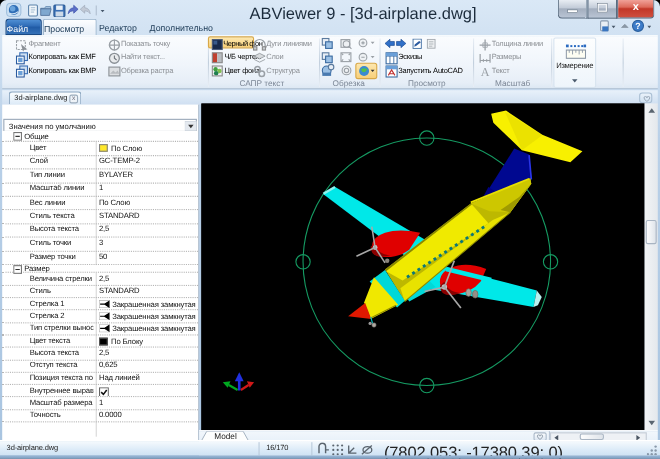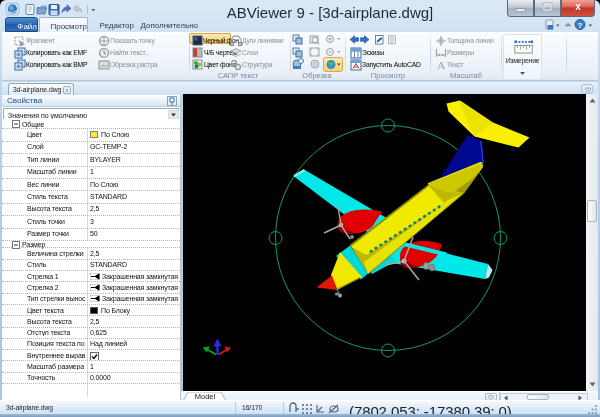--- a/index.html
+++ b/index.html
@@ -6,21 +6,21 @@
 #win{position:absolute;left:0;top:0;width:600px;height:417px;background:linear-gradient(#dae8f6,#b9d0e8 30%,#a8c4e0);border-radius:6px 6px 0 0;overflow:hidden}
 .abs{position:absolute}
 .gray{color:#8b8f94}
 
 #title{position:absolute;left:60px;top:0;width:540px;height:17px;text-align:center;font-size:15px;color:#1c2c3c;padding-top:3.5px}
 
 #winbtns{position:absolute;left:507px;top:0;width:88px;height:17px}
 .wb{position:absolute;top:0;height:17px;border:1px solid #5a6b7e;border-top:none;background:linear-gradient(#e8edf3,#c2cbd8 45%,#a3aebe 50%,#b9c4d4);color:#fff;text-align:center}
 #wb-close{left:54px;width:34px;border-radius:0 0 4px 0;background:linear-gradient(#f0a198,#dd6a5b 40%,#c23728 50%,#cf5040)}
 
-.rtab{position:absolute;top:17px;height:15px;font-size:8px;text-align:right;padding-top:3.5px;color:#1c3a56}
+.rtab{position:absolute;top:17px;height:15px;font-size:8px;text-align:left;padding-top:3.5px;color:#1c3a56}
 #tfile{left:5px;width:33px;background:linear-gradient(#4f8fd4,#2d6ab5 45%,#1f5aa5 50%,#3572b8);color:#fff;border-radius:3px 3px 0 0;border:1px solid #1a4a85}
 #tview{left:39px;width:49px;background:linear-gradient(#fdfeff,#f0f5fb 50%,#e8f0f8);border:1px solid #9eb6cd;border-bottom:none;border-radius:2px 2px 0 0}
 
 #ribbon{position:absolute;left:2px;top:32px;width:596px;height:49px;background:linear-gradient(#fafcfe,#f0f5fb 55%,#e6eef7 90%,#dde8f3);border-top:1px solid #fff;border-bottom:1px solid #b7c7d8}
 .rsep{position:absolute;top:2px;height:44px;width:1px;background:linear-gradient(#e8eef5,#c2cfdd 50%,#e8eef5)}
 .gtitle{position:absolute;top:38px;height:10px;font-size:7.5px;color:#7c8796;text-align:center;width:100%}
 .ritem{position:absolute;height:12px;font-size:6.8px;letter-spacing:-0.2px;white-space:nowrap}
 .ritem .lbl{position:absolute;left:12px;top:2px}
 .ric{position:absolute;left:0;top:0;width:12px;height:12px}
 
@@ -299,24 +299,20 @@
 </div>
 <div id="docbar">
       <div id="doctab">3d-airplane.dwg<span style="position:absolute;left:54px;top:2px;width:8px;height:8px;background:#eef3f8;border:1px solid #9aaabb;border-radius:2px;font-size:6px;color:#667;text-align:center;line-height:7px">x</span></div>
 <div class="abs" style="left:579px;top:2px;width:12px;height:10px;background:linear-gradient(#eaf2fa,#cfe0f0);border:1px solid #aabfd4;border-radius:3px">
         <svg width="10" height="9" style="position:absolute;left:0.5px;top:1px">
           <path d="M2.5 3 a1.3 1.3 0 0 1 2.6 0 a1.3 1.3 0 0 1 2.6 0 q0 1.6 -2.6 3.2 q-2.6 -1.6 -2.6 -3.2 z" fill="none" stroke="#9aa8b8" stroke-width="0.9"></path>
         </svg>
       </div>
     </div>
 <div id="props">
-<div id="phead">Свойства<svg class="abs" style="left:165px;top:1px" width="10" height="10">
-          <rect x="0.5" y="0.5" width="9" height="9" fill="#e8f0f8" stroke="#8aa4c0"></rect>
-          <path d="M3 2 h4 v4 h-4 z M5 6 v3" stroke="#3a6aa0" fill="#fff" stroke-width="1"></path>
-        </svg></div>
 <div id="pcombo">Значения по умолчанию<svg class="abs" style="left:164px;top:1px" width="11" height="9">
           <rect x="0" y="0" width="11" height="9" fill="#e4e9ef" stroke="#aab4c0" stroke-width="0.5"></rect>
           <path d="M3 3.5 l5 0 -2.5 3 z" fill="#333"></path>
         </svg></div>
 <div class="vline" style="top:24px;height:278px"></div>
 <div class="pgroup" style="top:24px;height:10px">
         <svg class="abs" style="left:10px;top:1px" width="8" height="8">
           <rect x="0.5" y="0.5" width="7" height="7" fill="#fff" stroke="#777"></rect>
           <path d="M2 4 h4" stroke="#333"></path>
         </svg>

